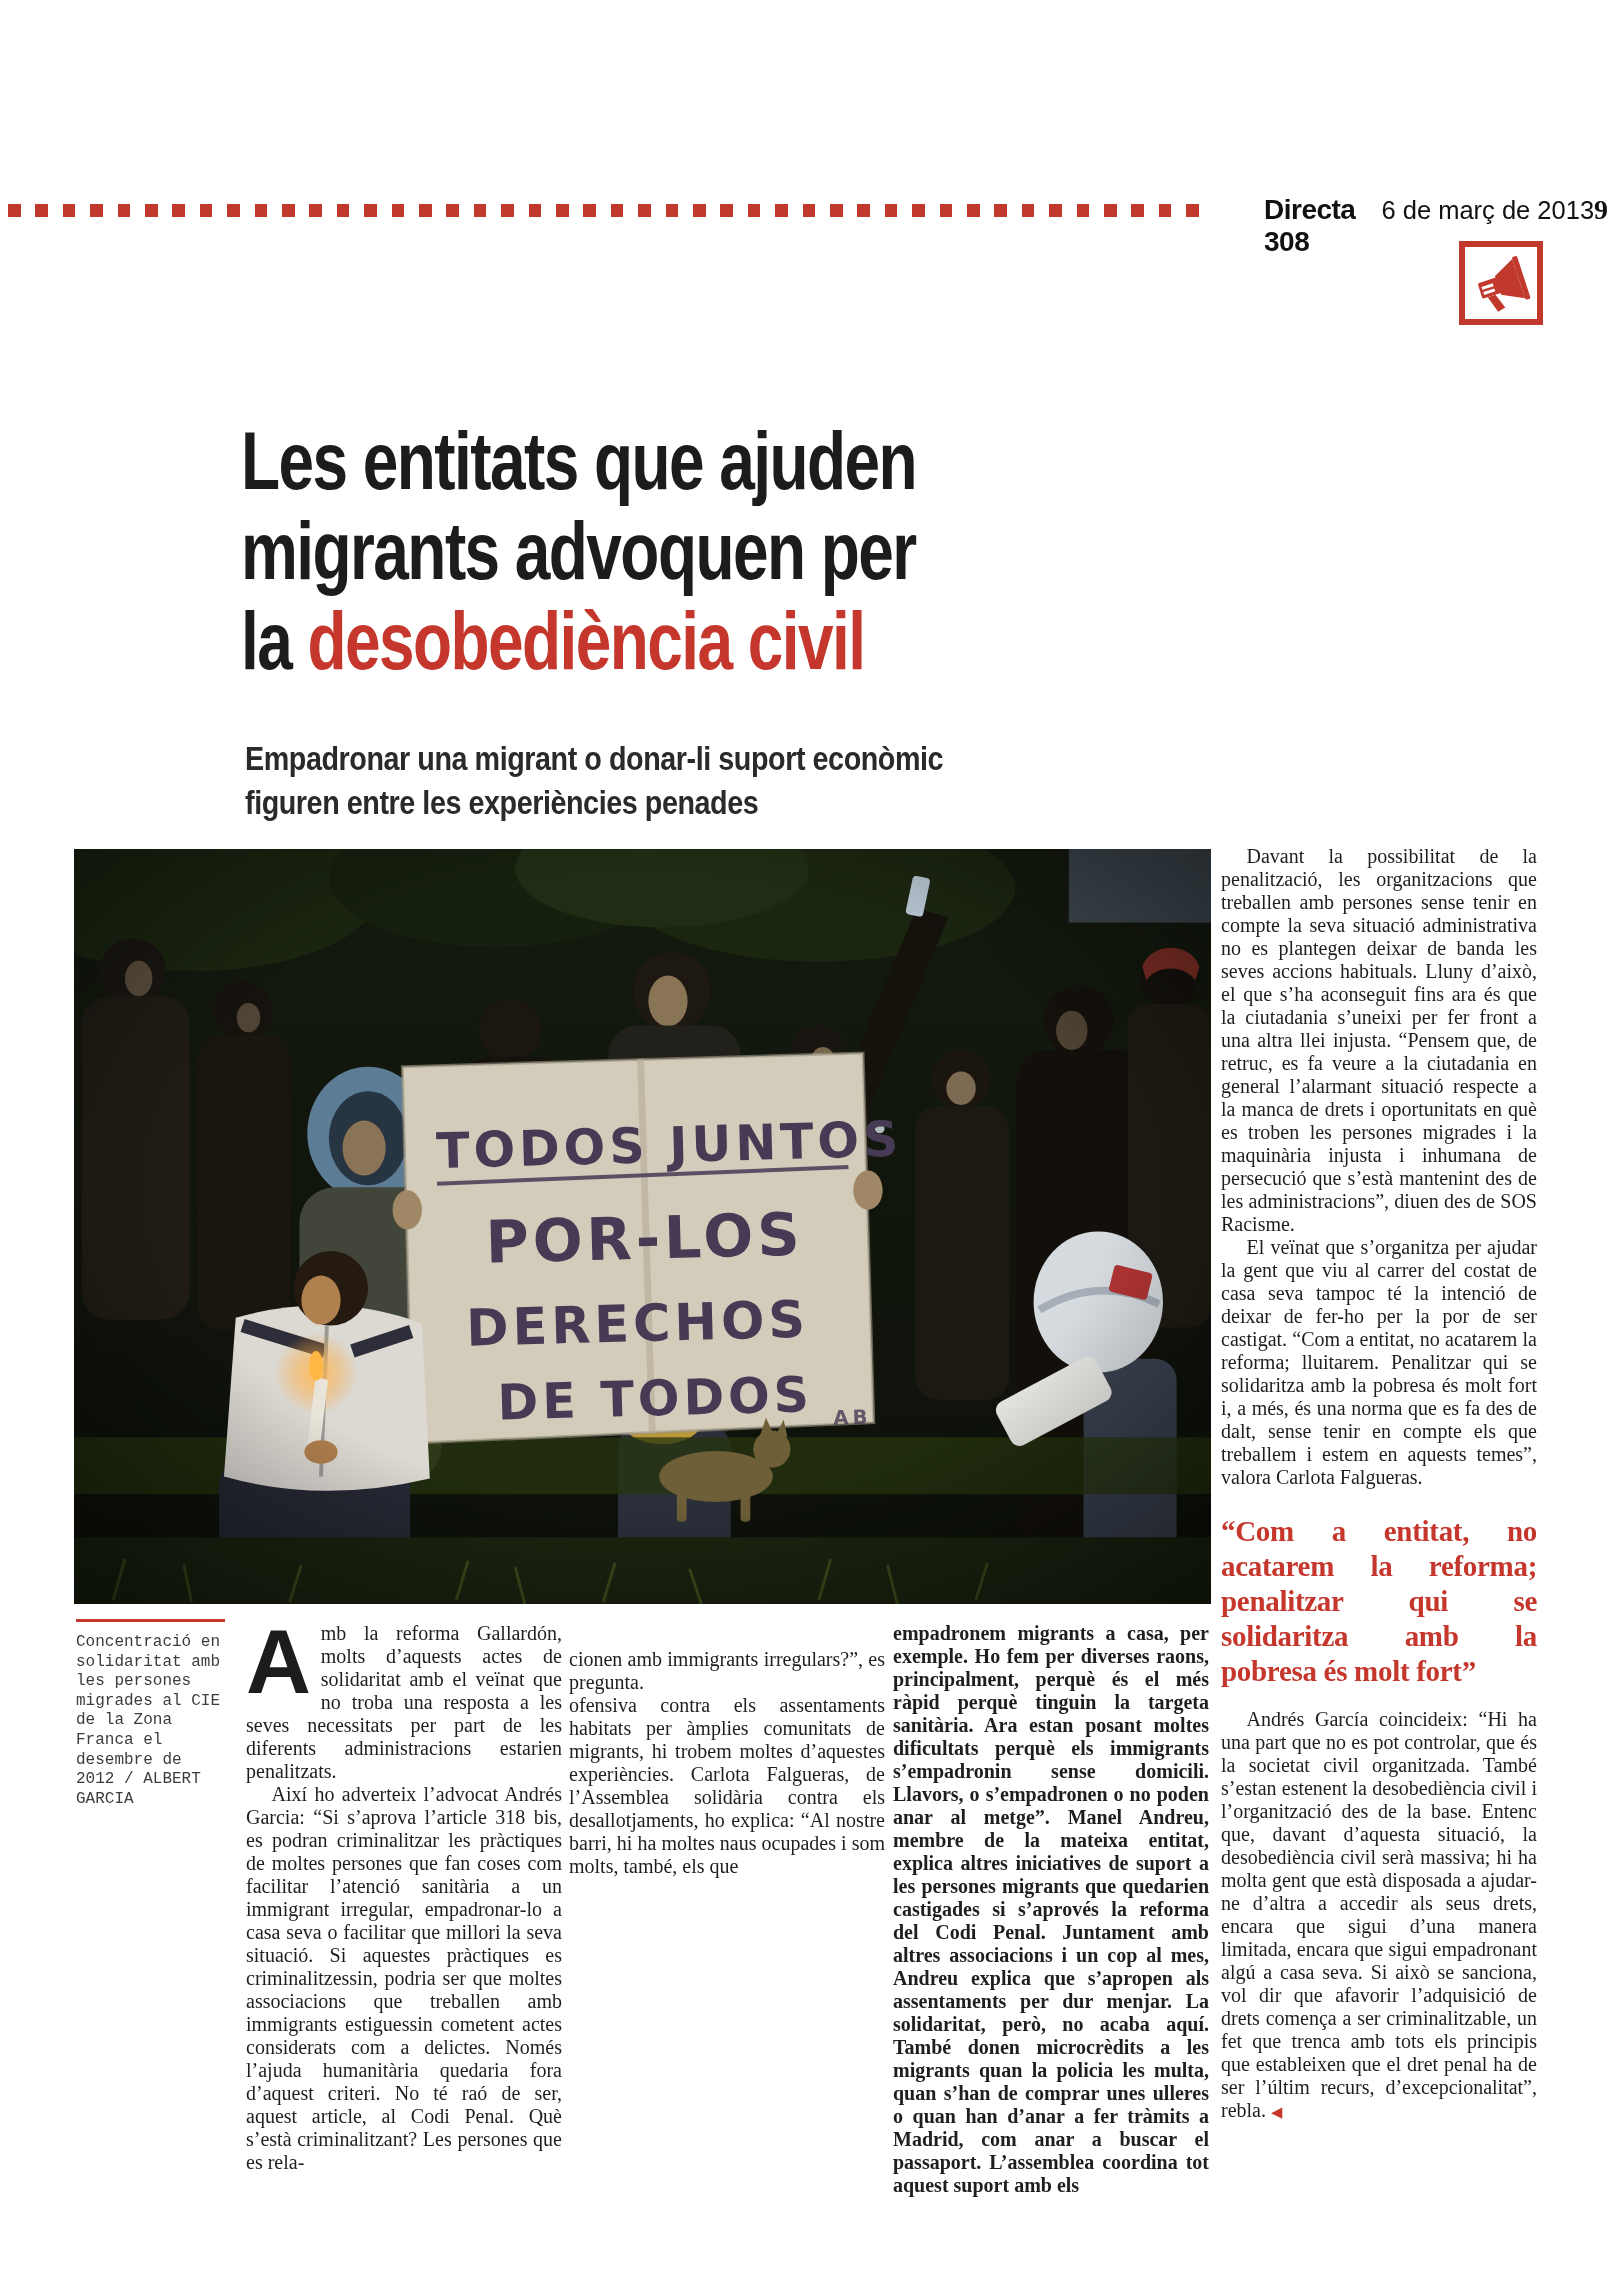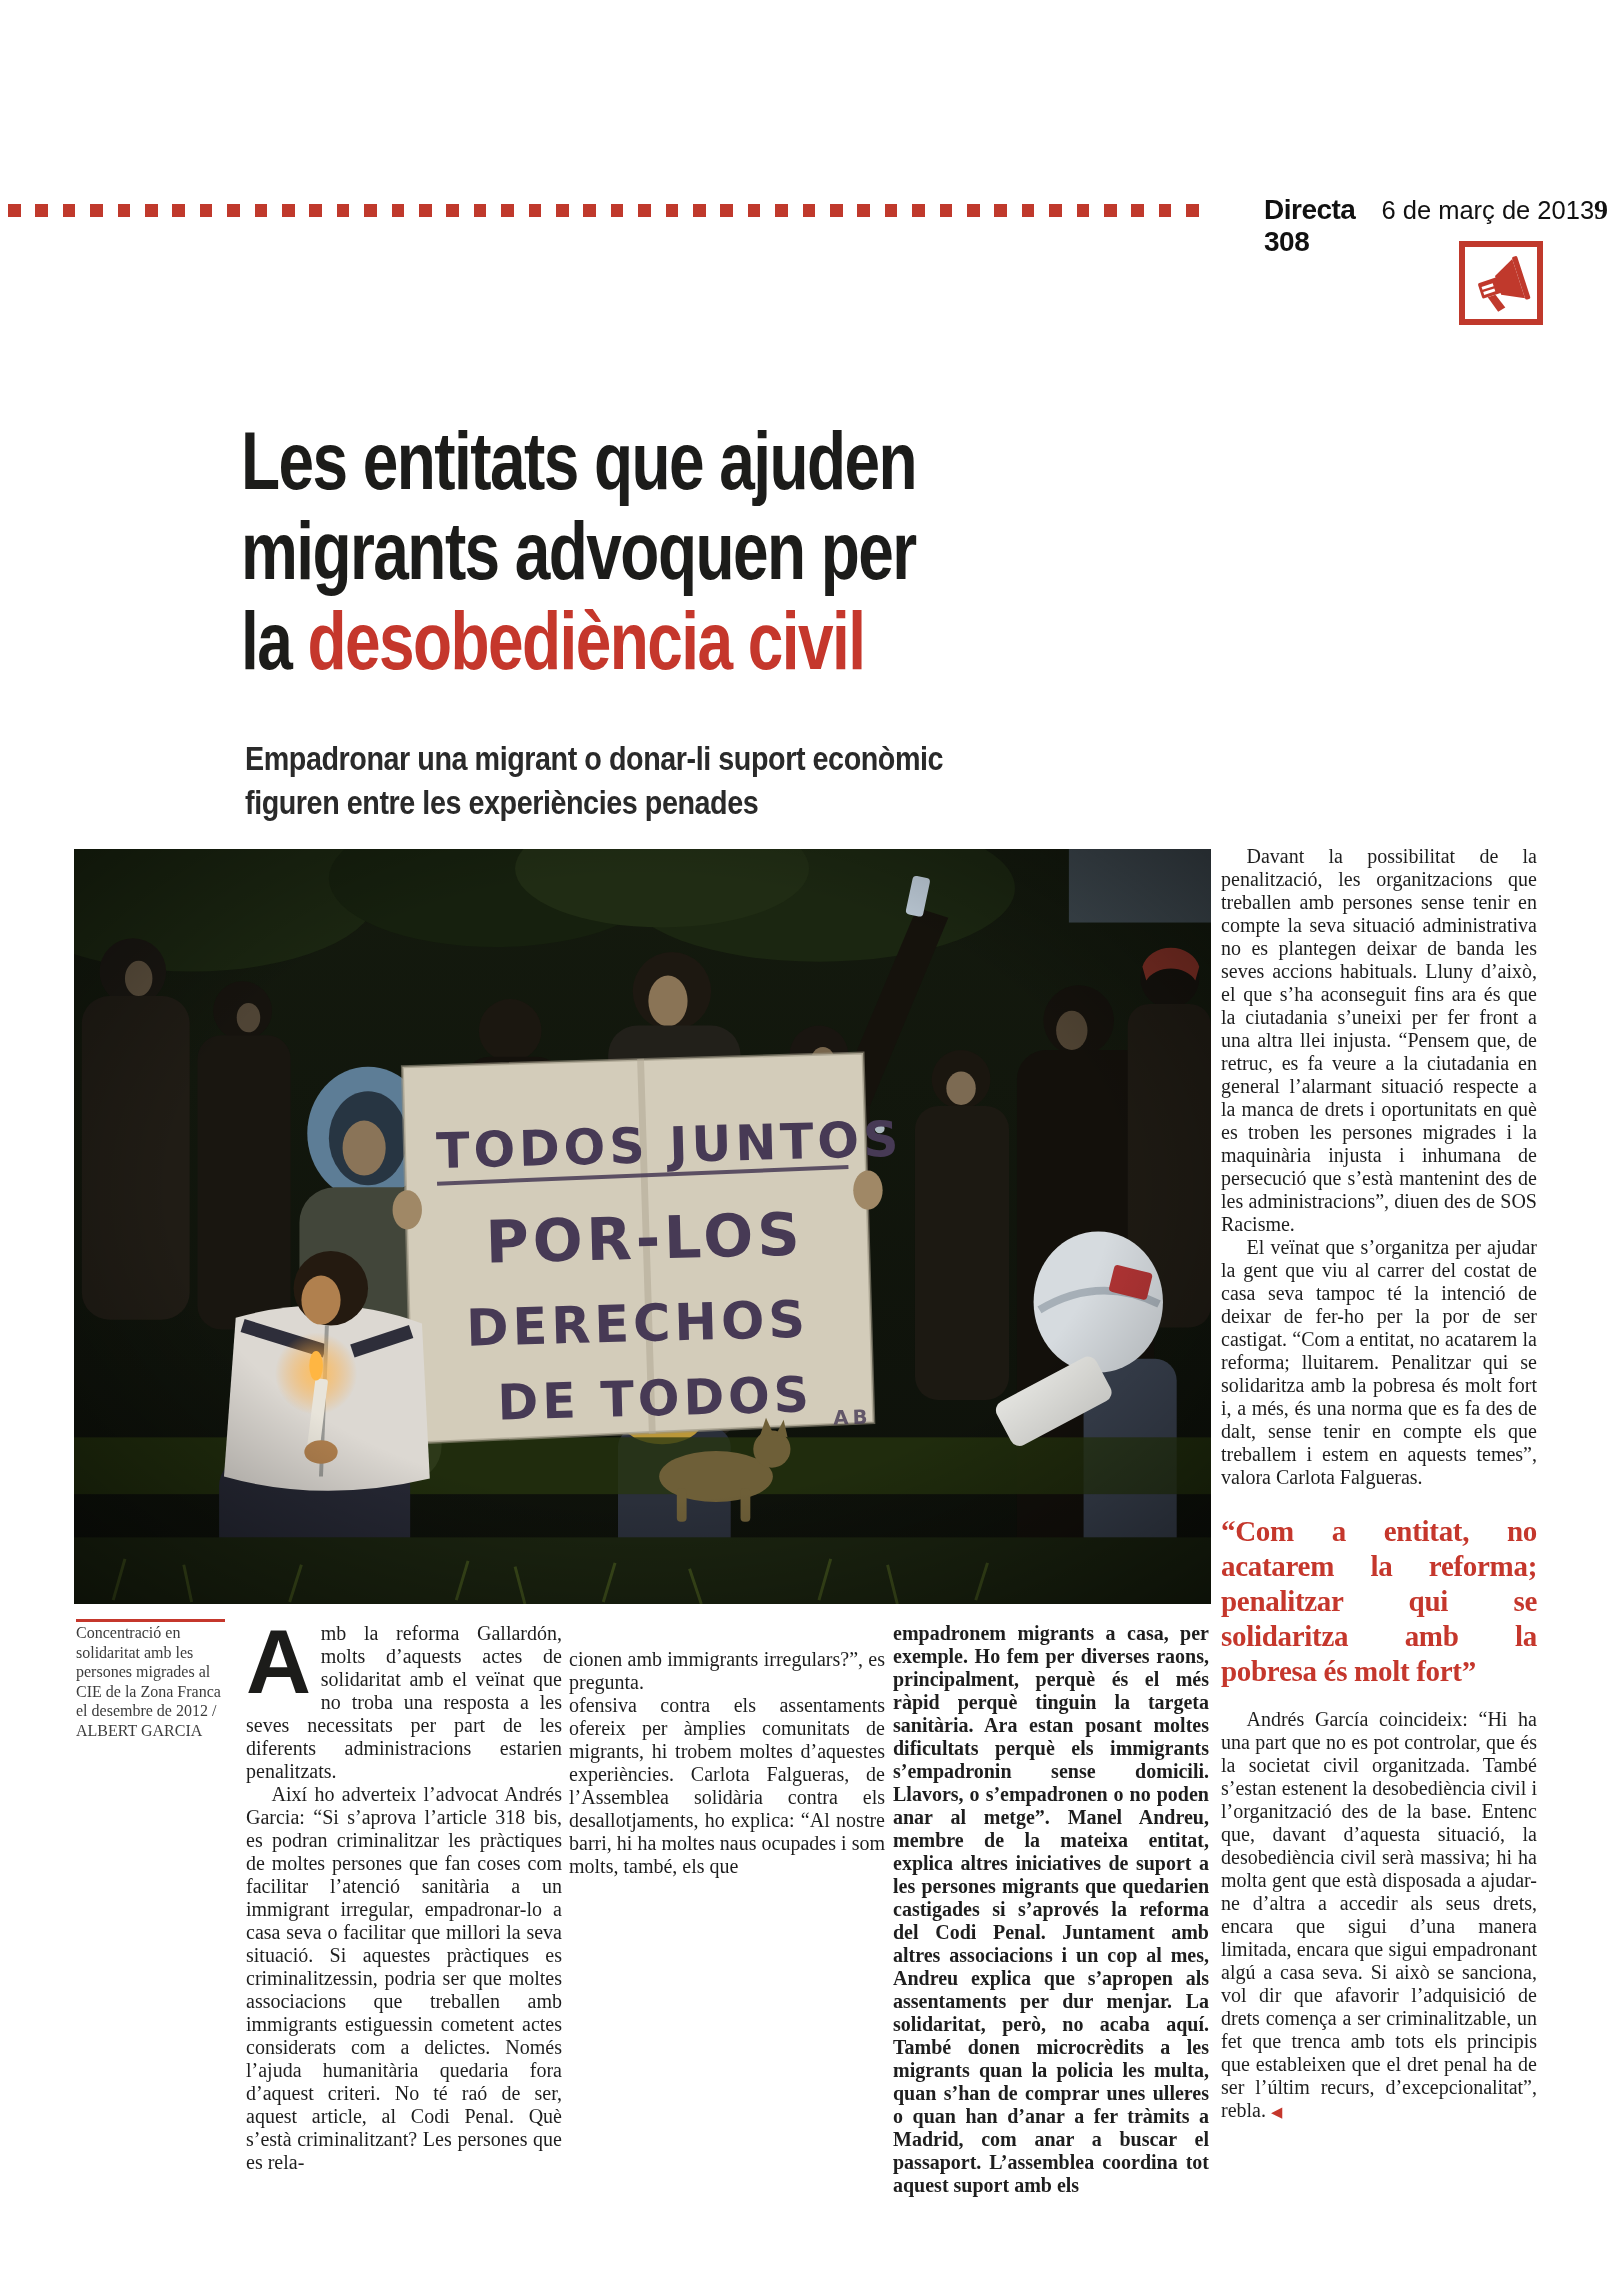--- a/index.html
+++ b/index.html
@@ -41,22 +41,22 @@
     font-family:"Liberation Sans",sans-serif;font-weight:bold;
     font-size:33px;line-height:44px;letter-spacing:-0.5px;color:#2a2a2a;
     transform:scaleX(0.87);transform-origin:0 0;white-space:nowrap;
   }
   
   .photo{position:absolute;left:74px;top:849px;width:1137px;height:755px;background:#0e120b;}
   .photo svg{display:block;width:100%;height:100%;}
   
   .caption{
     position:absolute;left:76px;top:1619px;width:149px;
-    border-top:3.9px solid #c5372c;padding-top:1px;
-    font-family:Liberation Serif, serif;font-size:16px;line-height:19.6px;color:#3c3c3c;
+    border-top:3.9px solid #c5372c;padding-top:11px;
+    font-family:Liberation Mono, monospace;font-size:16px;line-height:19.6px;color:#3c3c3c;
   }
   
   .col{position:absolute;width:316px;font-size:20px;line-height:23px;}
   .col p{margin:0;text-align:justify;}
   .col p.ind{text-indent:25.5px;}
   .col1{left:246px;top:1622px;}
   .col2{left:569px;top:1622px;margin-top:26px;}
   .col3{left:893px;top:1622px;font-weight:bold;}
   .col4{left:1221px;top:845px;}
   .dropcap{
@@ -261,21 +261,21 @@
 
   <div class="caption">Concentració en solidaritat amb les persones migrades al CIE de la Zona Franca el desembre de 2012 / ALBERT GARCIA</div>
 
   <div class="col col1">
     <p><span class="dropcap">A</span><span>mb la reforma Gallardón, molts d’aquests actes de solidaritat amb el veïnat que no troba una resposta a les seves necessitats per part de les diferents administracions estarien penalitzats.</span></p>
     <p class="ind">Així ho adverteix l’advocat Andrés Garcia: “Si s’aprova l’article 318 bis, es podran criminalitzar les pràctiques de moltes persones que fan coses com facilitar l’atenció sanitària a un immigrant irregular, empadronar-lo a casa seva o facilitar que millori la seva situació. Si aquestes pràctiques es criminalitzessin, podria ser que moltes associacions que treballen amb immigrants estiguessin cometent actes considerats com a delictes. Només l’ajuda humanitària quedaria fora d’aquest criteri. No té raó de ser, aquest article, al Codi Penal. Què s’està criminalitzant? Les persones que es rela-</p>
   </div>
 
   <div class="col col2">
     <p>cionen amb immigrants irregulars?”, es pregunta.</p>
-    <p>ofensiva contra els assentaments ofereix per àmplies comunitats de migrants, hi trobem moltes d’aquestes experiències. Carlota Falgueras, de l’Assemblea solidària contra els desallotjaments, ho explica: “Al nostre barri, hi ha moltes naus ocupades i som molts, també, els que</p>
+    <p>ofensiva contra els assentaments habitats per àmplies comunitats de migrants, hi trobem moltes d’aquestes experiències. Carlota Falgueras, de l’Assemblea solidària contra els desallotjaments, ho explica: “Al nostre barri, hi ha moltes naus ocupades i som molts, també, els que</p>
   </div>
 
   <div class="col col3">
     <p>empadronem migrants a casa, per exemple. Ho fem per diverses raons, principalment, perquè és el més ràpid perquè tinguin la targeta sanitària. Ara estan posant moltes dificultats perquè els immigrants s’empadronin sense domicili. Llavors, o s’empadronen o no poden anar al metge”. Manel Andreu, membre de la mateixa entitat, explica altres iniciatives de suport a les persones migrants que quedarien castigades si s’aprovés la reforma del Codi Penal. Juntament amb altres associacions i un cop al mes, Andreu explica que s’apropen als assentaments per dur menjar. La solidaritat, però, no acaba aquí. També donen microcrèdits a les migrants quan la policia les multa, quan s’han de comprar unes ulleres o quan han d’anar a fer tràmits a Madrid, com anar a buscar el passaport. L’assemblea coordina tot aquest suport amb els</p>
   </div>
 
   <div class="col col4">
     <p class="ind">Davant la possibilitat de la penalització, les organitzacions que treballen amb persones sense tenir en compte la seva situació administrativa no es plantegen deixar de banda les seves accions habituals. Lluny d’això, el que s’ha aconseguit fins ara és que la ciutadania s’uneixi per fer front a una altra llei injusta. “Pensem que, de retruc, es fa veure a la ciutadania en general l’alarmant situació respecte a la manca de drets i oportunitats en què es troben les persones migrades i la maquinària injusta i inhumana de persecució que s’està mantenint des de les administracions”, diuen des de SOS Racisme.</p>
     <p class="ind">El veïnat que s’organitza per ajudar la gent que viu al carrer del costat de casa seva tampoc té la intenció de deixar de fer-ho per la por de ser castigat. “Com a entitat, no acatarem la reforma; lluitarem. Penalitzar qui se solidaritza amb la pobresa és molt fort i, a més, és una norma que es fa des de dalt, sense tenir en compte els que treballem i estem en aquests temes”, valora Carlota Falgueras.</p>
     <p class="pullquote">“Com a entitat, no acatarem la reforma; penalitzar qui se solidaritza amb la pobresa és molt fort”</p>

